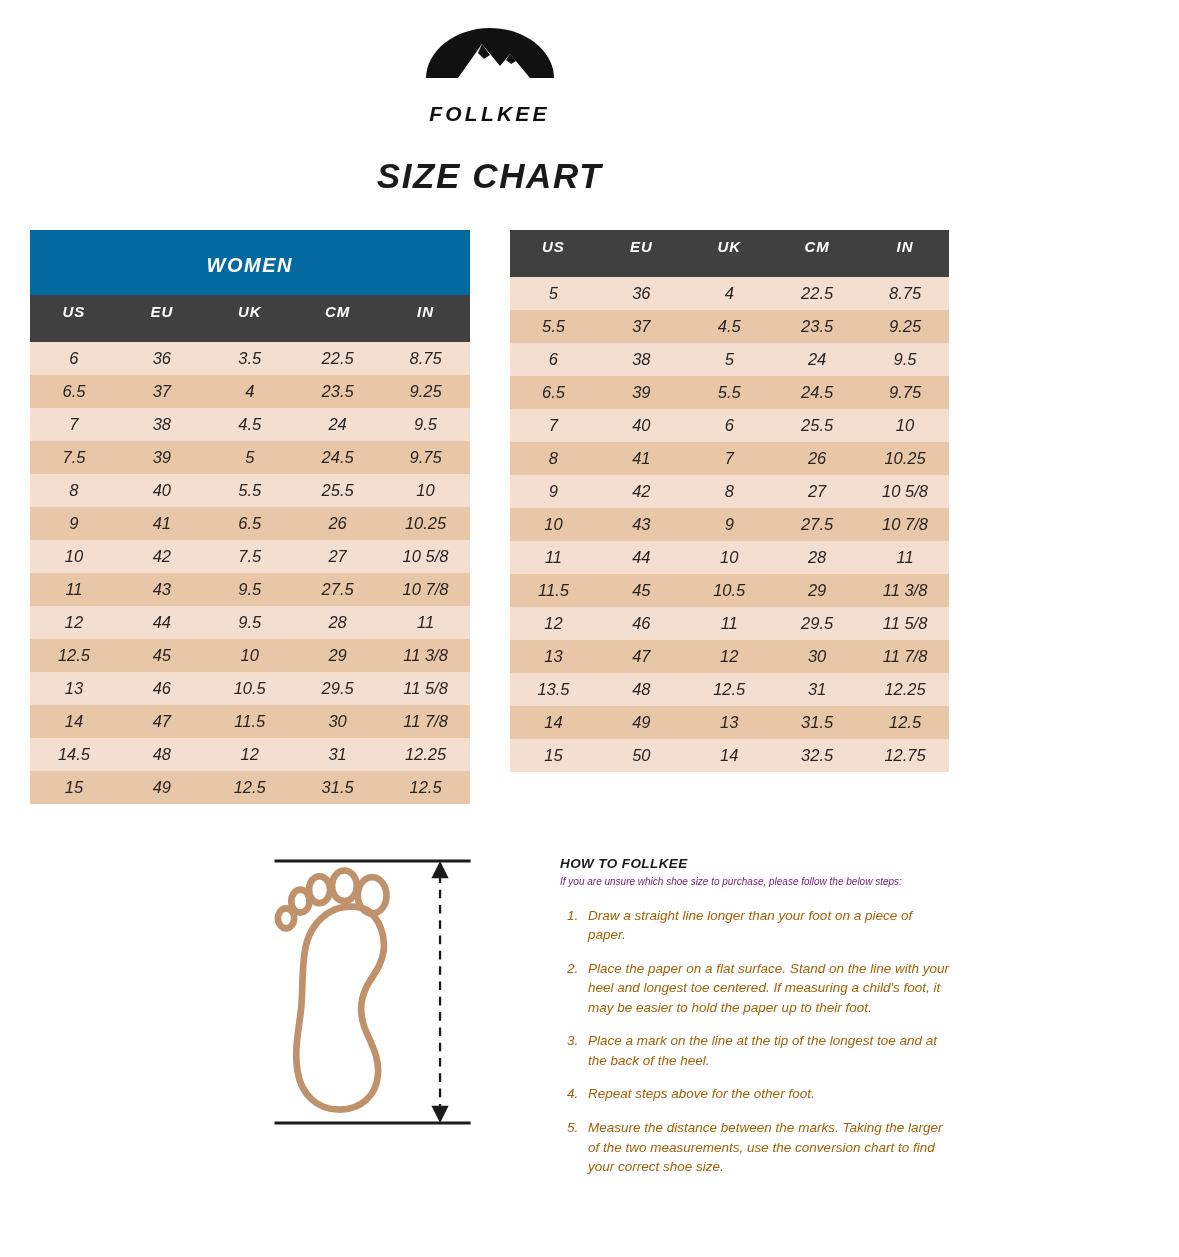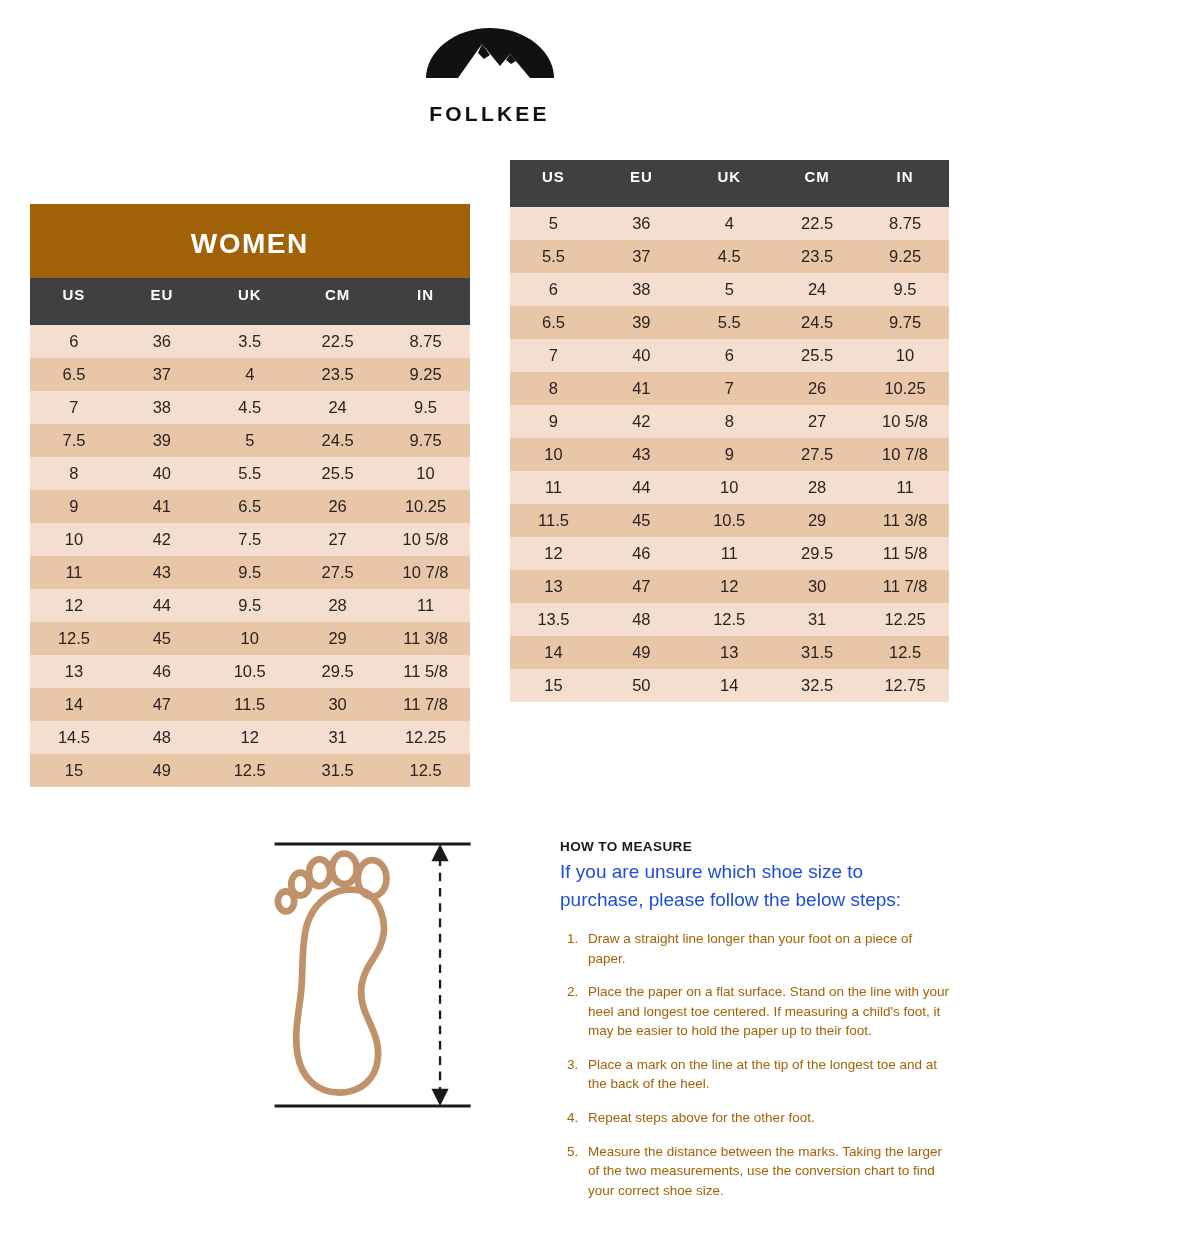--- a/index.html
+++ b/index.html
@@ -8,20 +8,21 @@
     width: 1179px; height: 1257px;
     background: #ffffff;
     font-family: "Liberation Sans", sans-serif;
     color: #231f20;
   }
   .page {
     position: relative;
     width: 979px;
     height: 1257px;
     overflow: hidden;
+    font-style: italic;
   }
 
   
   .brand {
     width: 100%;
     text-align: center;
     padding-top: 26px;
   }
   .brand-logo {
     display: block;
@@ -53,28 +54,27 @@
   }
   .table-block {
     width: 534px;
   }
   table.size-table {
     width: 100%;
     border-collapse: collapse;
     table-layout: fixed;
   }
   table.size-table caption {
-    background: #a16207;
+    background: #0369a1;
     color: #ffffff;
-    font-size: 28px;
+    font-size: 20px;
     font-weight: 700;
     letter-spacing: 1.5px;
     padding: 24px 0 18px 0;
     caption-side: top;
-    margin-top: 44px;
   }
   table.size-table th {
     background: #404040;
     color: #ffffff;
     font-size: 15px;
     font-weight: 700;
     letter-spacing: 1px;
     padding: 8px 0 22px 0;
     text-align: center;
   }
@@ -114,23 +114,23 @@
   }
   .howto h3 {
     margin: 0 0 4px 0;
     font-size: 13.5px;
     font-weight: 700;
     letter-spacing: 0.4px;
     color: #1a1a1a;
   }
   .howto .intro {
     margin: 0 0 16px 0;
-    font-size: 19px;
+    font-size: 10px;
     line-height: 1.45;
-    color: #1d4ed8;
+    color: #701a75;
     max-width: 390px;
   }
   .howto ol {
     margin: 0;
     padding-left: 22px;
     max-width: 400px;
   }
   .howto ol li {
     font-size: 13.5px;
     line-height: 1.45;
@@ -147,20 +147,21 @@
   <div class="brand">
     <svg class="brand-logo" width="136" height="72" viewBox="0 0 136 72">
       <path d="M68 2 C 32 2, 4 26, 4 52 L 132 52 C 132 26, 104 2, 68 2 Z" fill="#111111"></path>
       <path d="M36 52 L 60 18 L 78 40 L 88 28 L 108 52 Z" fill="#ffffff"></path>
       <path d="M60 18 L 68 29 L 62 33 L 56 27 Z" fill="#111111"></path>
       <path d="M88 28 L 94 35 L 89 38 L 84 34 Z" fill="#111111"></path>
     </svg>
     <div class="brand-name">FOLLKEE</div>
   </div>
 
+  <div class="doc-title">SIZE CHART</div>
 
   <div class="tables">
 
     <div class="table-block">
       <table class="size-table">
         <caption>WOMEN</caption>
         <thead>
           <tr>
             <th>US</th>
             <th>EU</th>
@@ -421,21 +422,21 @@
           <ellipse cx="112" cy="44" rx="15" ry="19"></ellipse>
           <ellipse cx="83" cy="34" rx="13" ry="16"></ellipse>
           <ellipse cx="57" cy="38" rx="11" ry="14"></ellipse>
           <ellipse cx="37" cy="50" rx="9.5" ry="12"></ellipse>
           <ellipse cx="22" cy="68" rx="8.5" ry="10.5"></ellipse>
         </g>
       </svg>
     </div>
 
     <div class="howto">
-      <h3>HOW TO MEASURE</h3>
+      <h3>HOW TO FOLLKEE</h3>
       <p class="intro">If you are unsure which shoe size to purchase, please follow the below steps:</p>
       <ol>
         <li>Draw a straight line longer than your foot on a piece of paper.</li>
         <li>Place the paper on a flat surface. Stand on the line with your heel and longest toe centered. If measuring a child's foot, it may be easier to hold the paper up to their foot.</li>
         <li>Place a mark on the line at the tip of the longest toe and at the back of the heel.</li>
         <li>Repeat steps above for the other foot.</li>
         <li>Measure the distance between the marks. Taking the larger of the two measurements, use the conversion chart to find your correct shoe size.</li>
       </ol>
     </div>
   </div>

